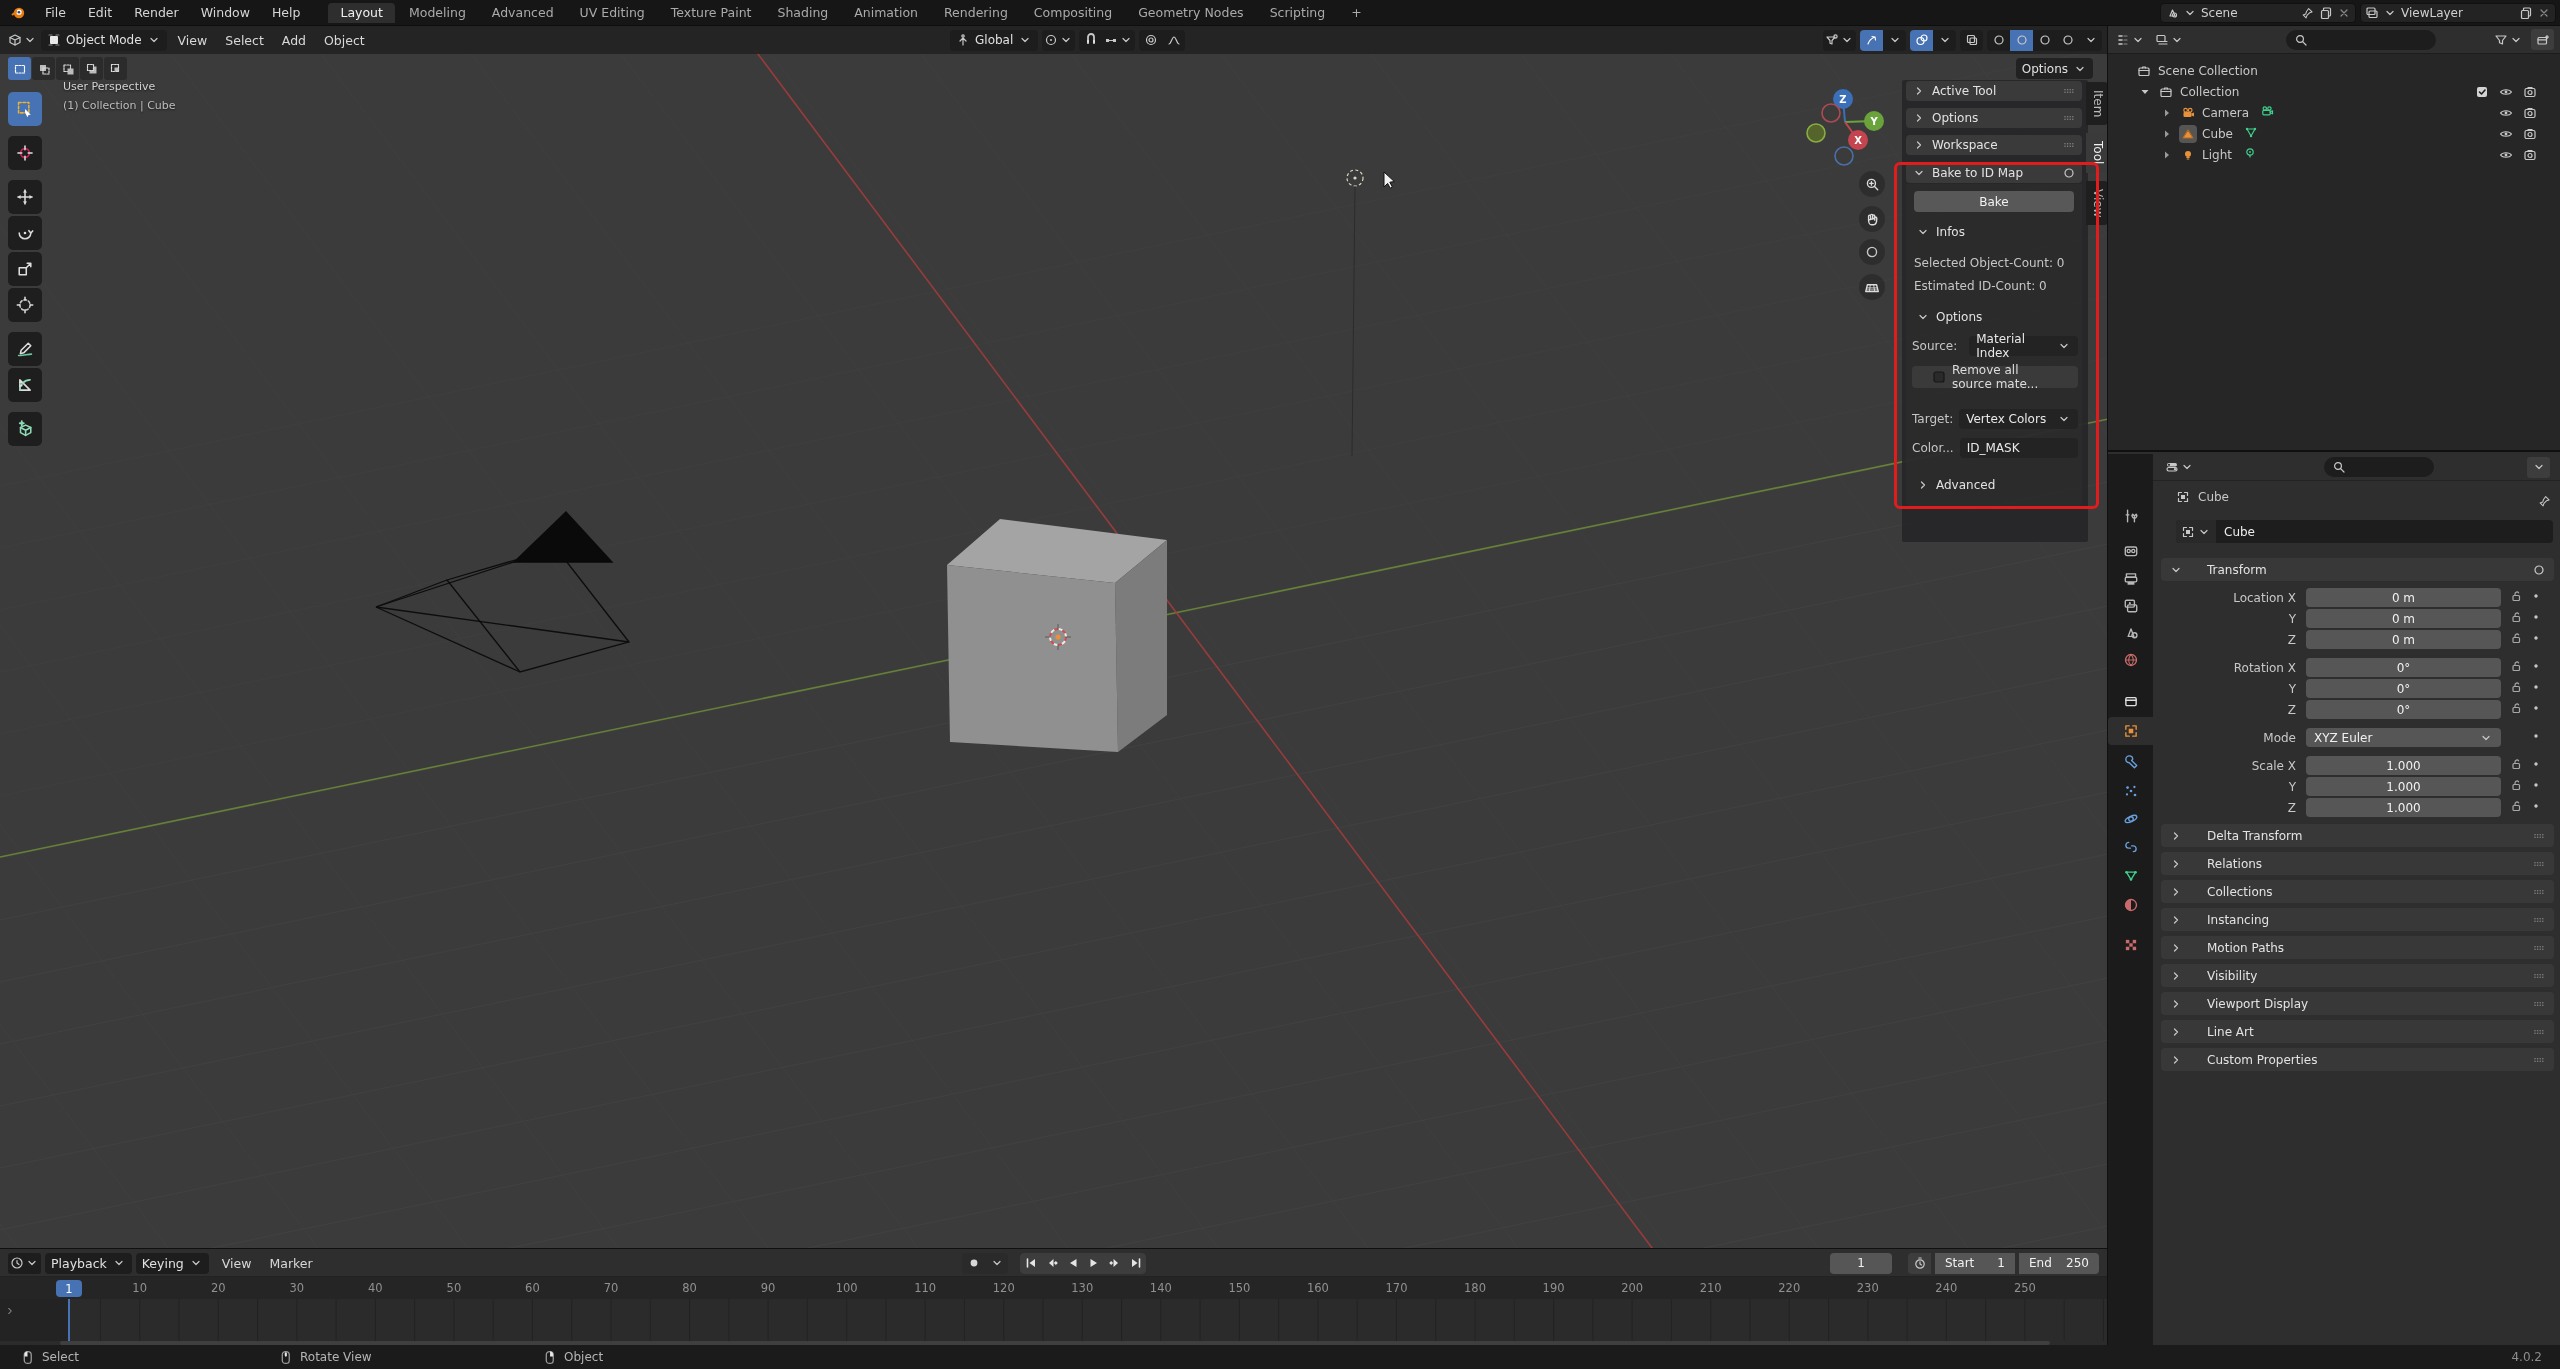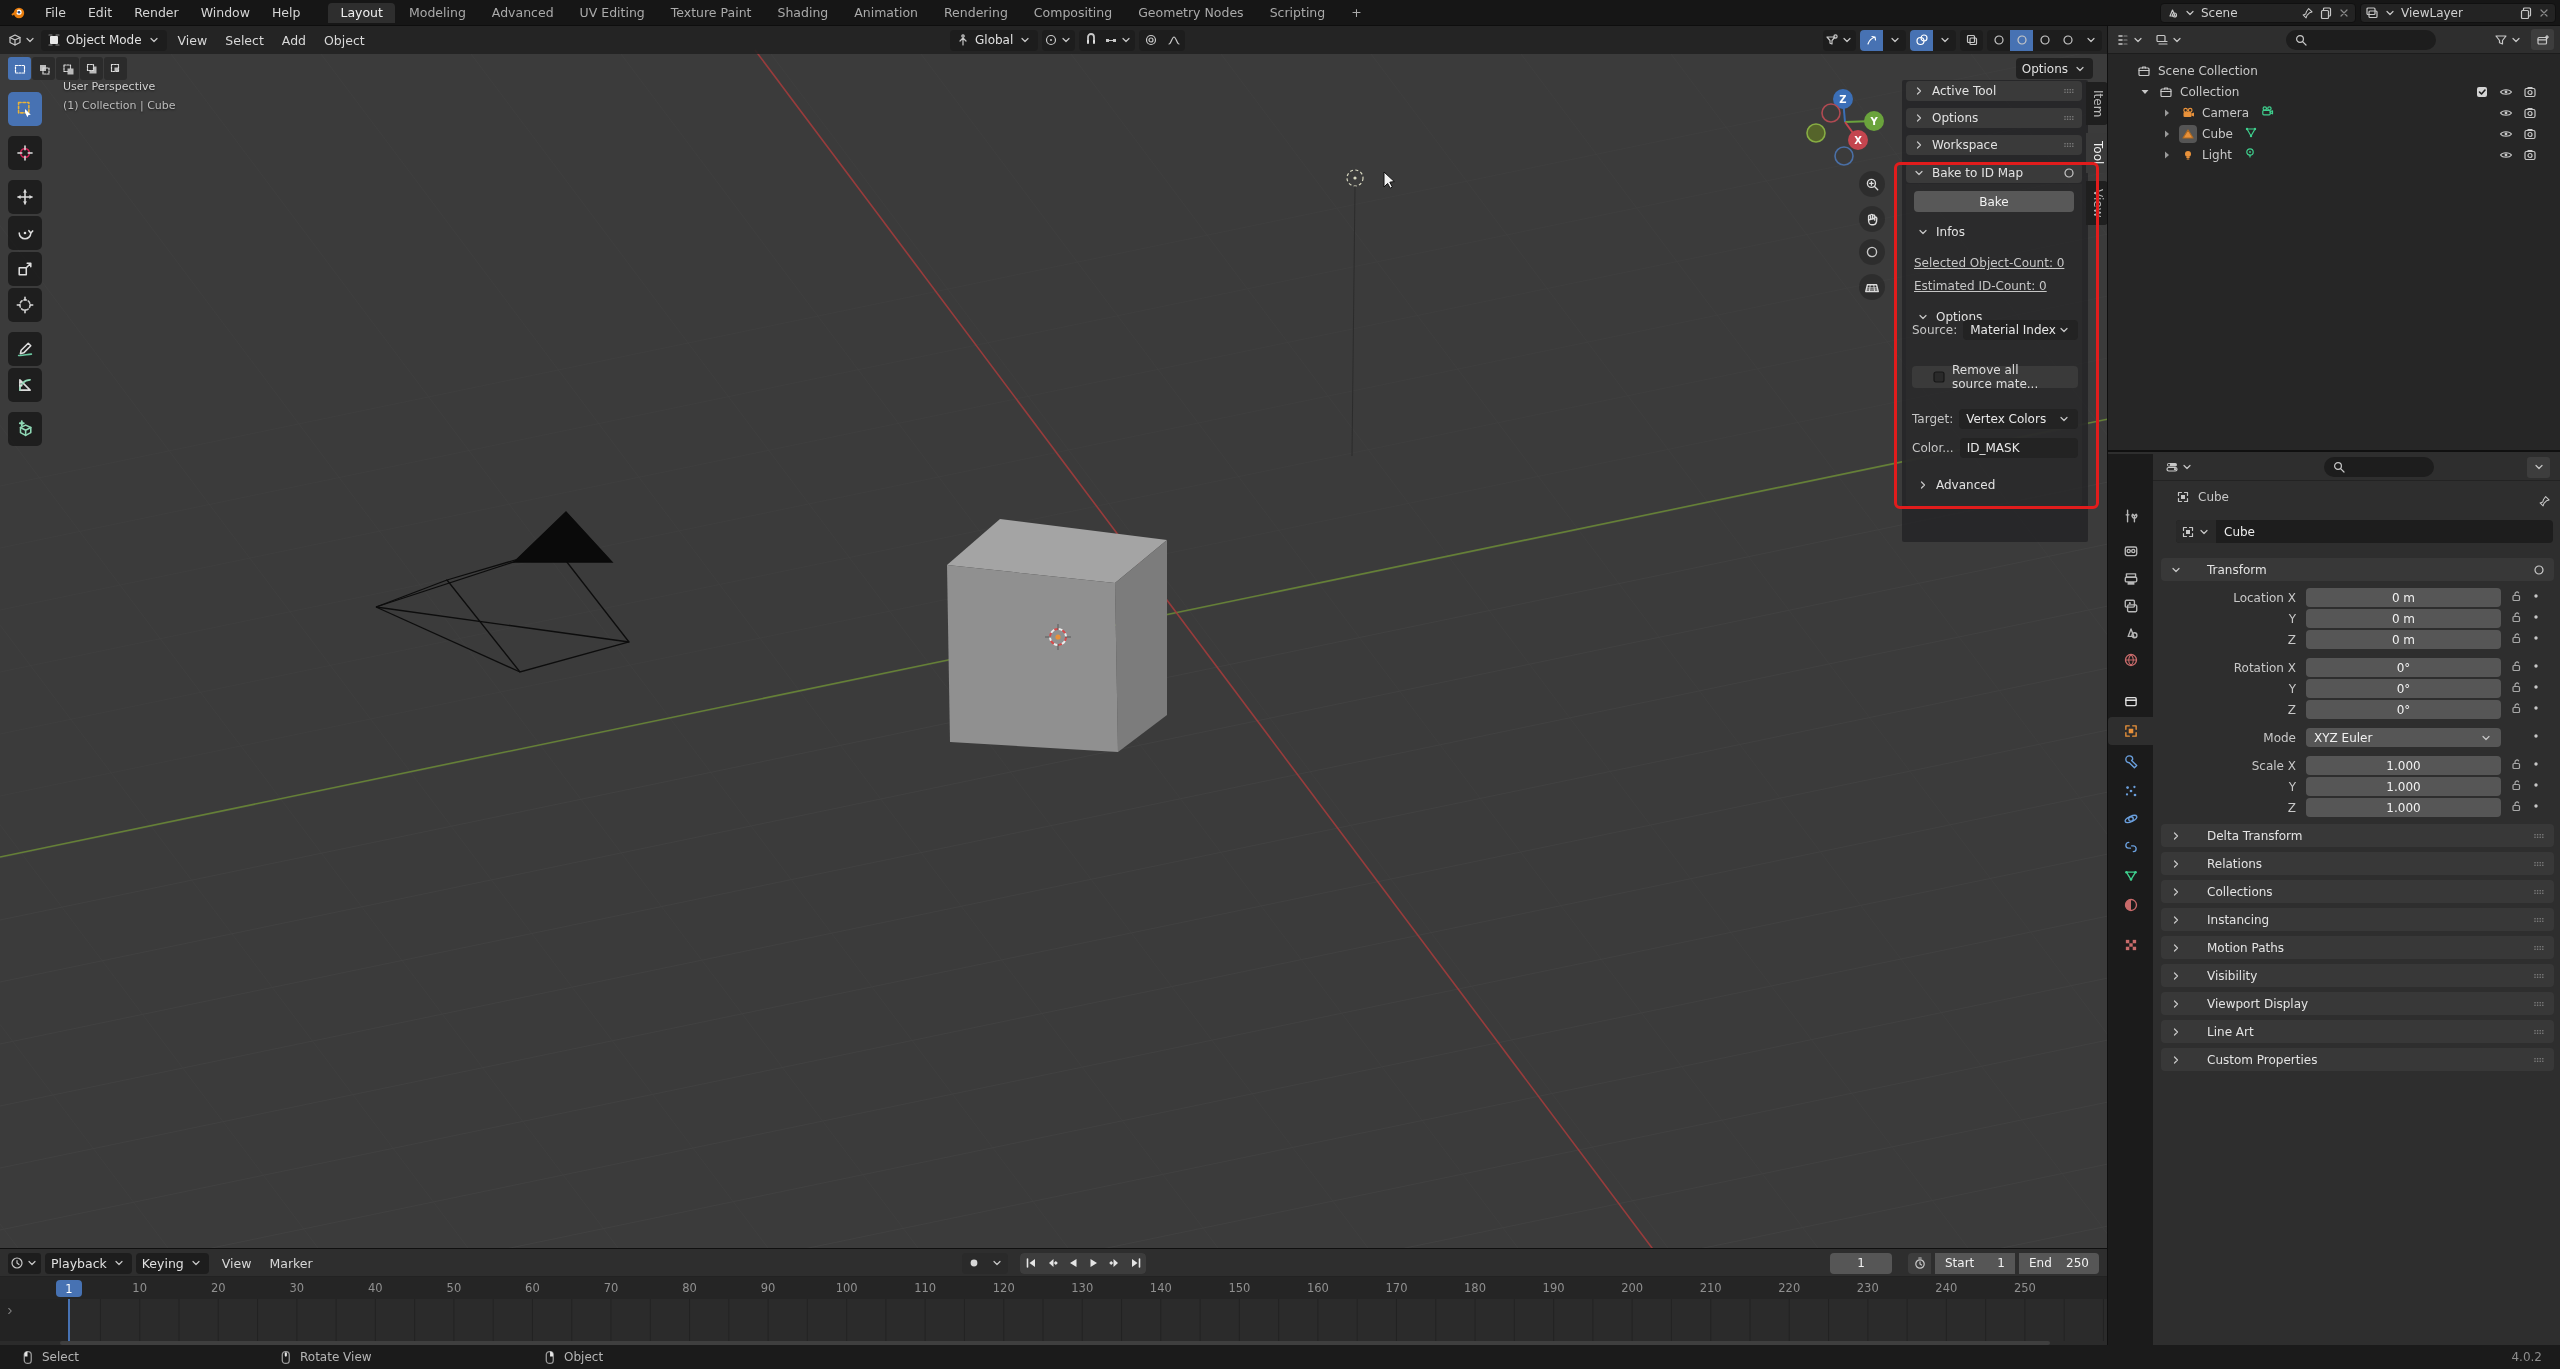--- a/index.html
+++ b/index.html
@@ -39,21 +39,21 @@
   #toolbar{position:absolute;left:8px;top:66px;width:34px;z-index:20;display:flex;flex-direction:column;}
   .tool-btn{width:34px;height:34px;background:rgba(24,24,24,.8);border-radius:5px;margin-bottom:2px;display:flex;align-items:center;justify-content:center;}
   .tool-btn.on{background:var(--accent);}
   .tool-gap{height:8px;}
   #scene{position:absolute;left:0;top:0;z-index:1;}
   #nav-gizmo{position:absolute;left:1795px;top:40px;z-index:15;}
   
   #sidebar{position:absolute;left:1902px;top:54px;width:186px;height:462px;z-index:20;background:rgba(38,38,40,.92);border-radius:2px;}
   .sb-hrow{position:absolute;left:4px;width:176px;height:20px;background:#3a3a3a;border-radius:4px;display:flex;align-items:center;gap:6px;padding:0 6px;color:#e2e2e2;}
   .sb-sub{position:absolute;left:14px;display:flex;align-items:center;gap:6px;color:#e2e2e2;}
-  .sb-text{position:absolute;left:12px;color:#c6c6c6;text-decoration:underline;}
+  .sb-text{position:absolute;left:12px;color:#c6c6c6;}
   .sb-label{color:#c6c6c6;}
   .sb-field{height:20px;background:#232323;border-radius:4px;display:flex;align-items:center;justify-content:space-between;padding:0 7px;color:#e8e8e8;}
   .dragdots{margin-left:auto;}
   #bake-btn{position:absolute;left:12px;top:111px;width:160px;height:21px;background:#585858;border-radius:4px;display:flex;align-items:center;justify-content:center;color:#f2f2f2;}
   #bake-body{position:absolute;left:4px;top:104px;width:176px;height:322px;background:rgba(48,48,48,.55);border-radius:0 0 4px 4px;z-index:-1;}
   #red-box{position:absolute;left:1894px;top:136px;width:205px;height:347px;border:3px solid #e11c1c;border-radius:6px;z-index:28;pointer-events:none;}
   #sb-tabs{position:absolute;left:2086px;top:56px;width:22px;z-index:21;display:flex;flex-direction:column;gap:8px;}
   .sb-tab{writing-mode:vertical-rl;background:#1f1f1f;color:#b9b9b9;border-radius:0 4px 4px 0;padding:8px 3px;font-size:12px;}
   .sb-tab.on{background:#3a3a3a;color:#f0f0f0;}
   
@@ -726,21 +726,21 @@
     <div class="sb-text" style="top:176px">Selected Object-Count: 0</div>
     <div class="sb-text" style="top:199px">Estimated ID-Count: 0</div>
     <div class="sb-sub" style="top:230px">
         <span class="ic">
           <svg width="14" height="14" viewBox="0 0 14 14" fill="none" stroke="#c8c8c8" stroke-width="1.2" stroke-linecap="round" stroke-linejoin="round">
             <path d="M4 5.5l3 3 3-3"></path>
           </svg>
         </span>
         <span>Options</span>
       </div>
-    <div class="row" style="position:absolute;left:10px;top:240px;width:166px;gap:6px">
+    <div class="row" style="position:absolute;left:10px;top:256px;width:166px;gap:12px">
       <span class="sb-label">Source:</span>
       <span class="sb-field" style="flex:1">
           <span>Material Index</span>
           <span class="ic">
             <svg width="14" height="14" viewBox="0 0 14 14" fill="none" stroke="#c8c8c8" stroke-width="1.2" stroke-linecap="round" stroke-linejoin="round">
               <path d="M4 5.5l3 3 3-3"></path>
             </svg>
           </span>
         </span>
     </div>

